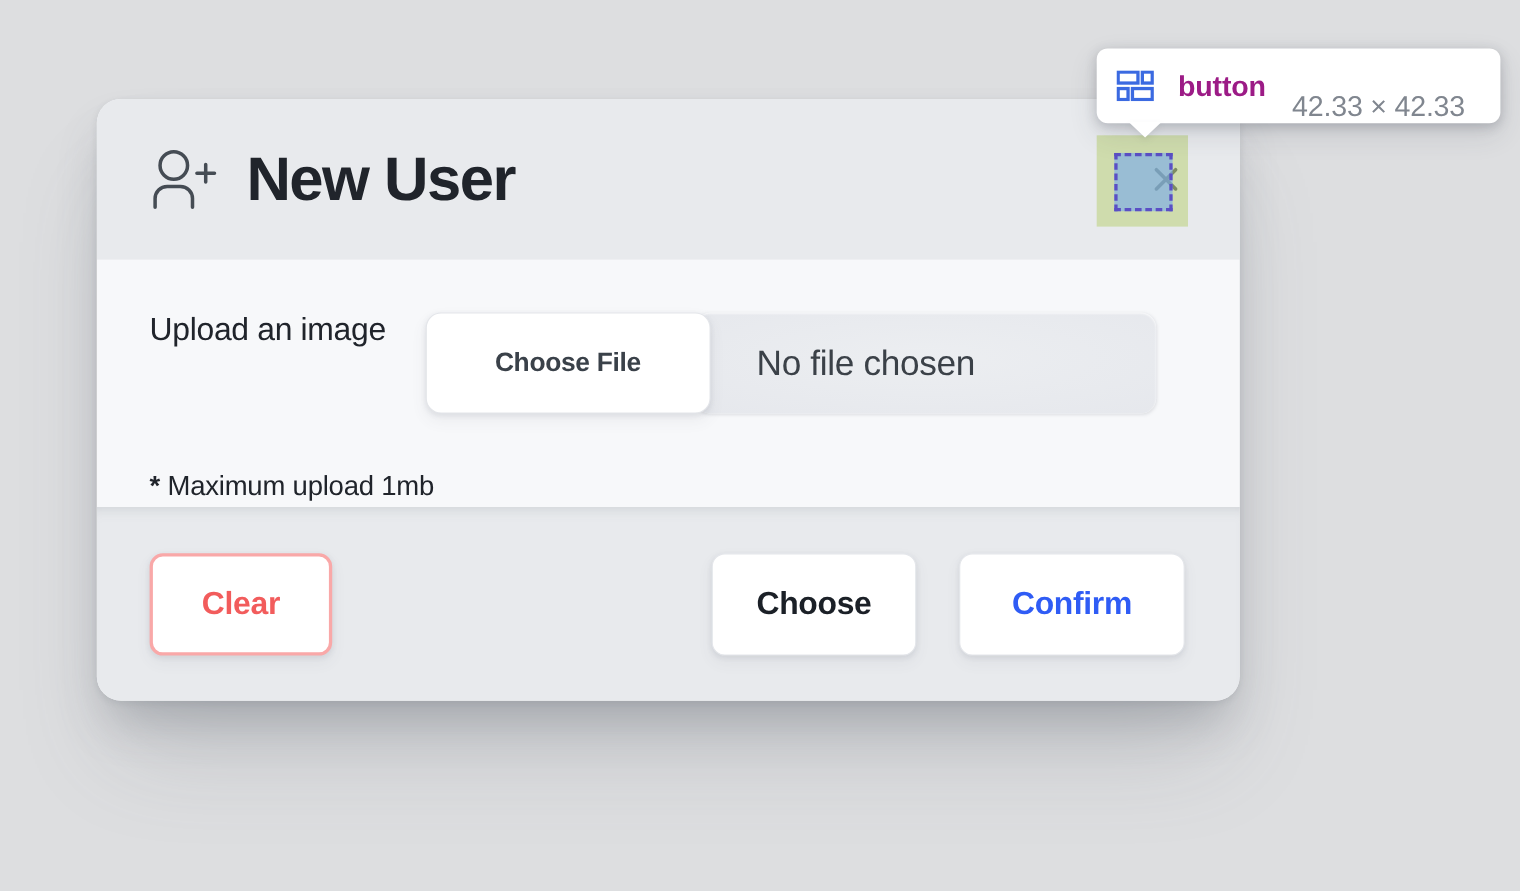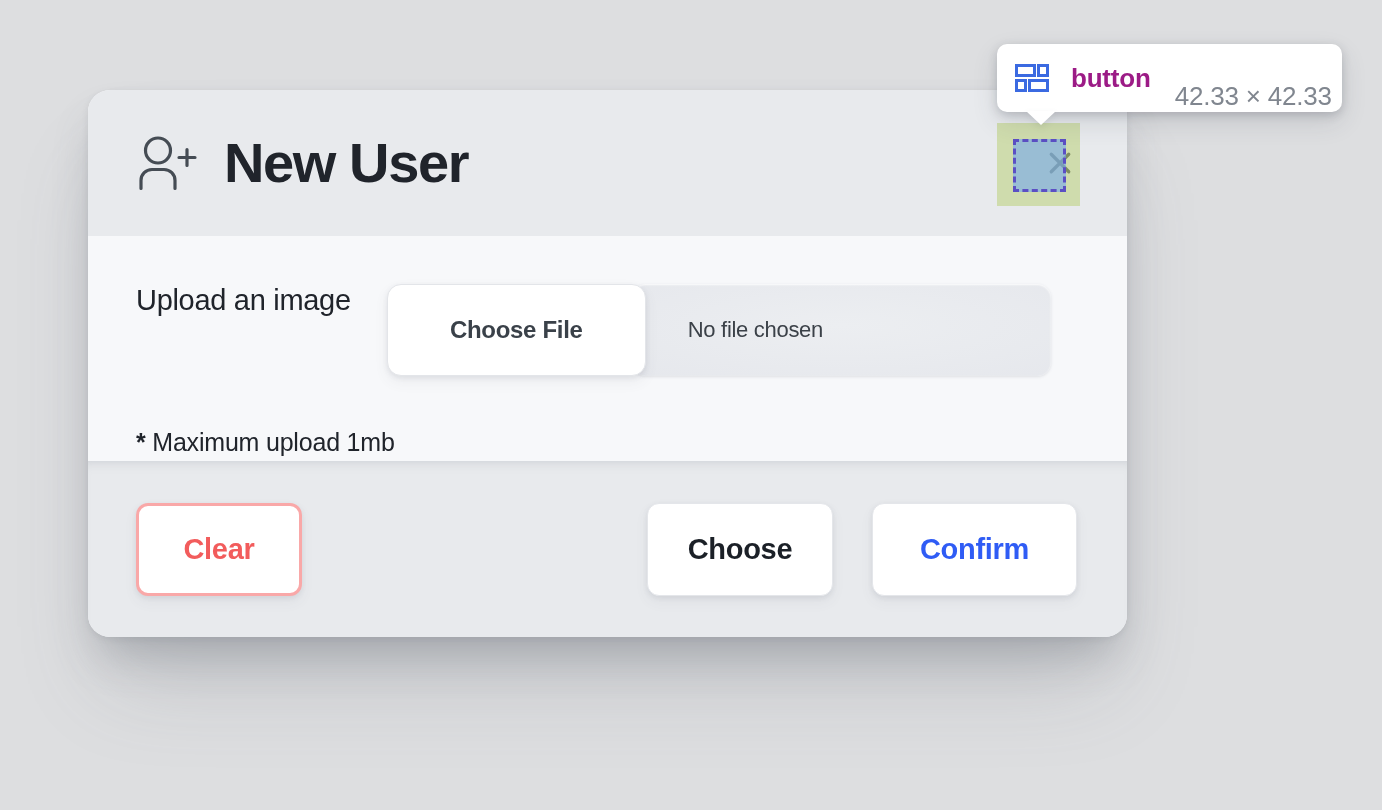--- a/index.html
+++ b/index.html
@@ -147,21 +147,21 @@
     box-shadow: 0 2px 5px rgba(80, 90, 105, 0.10), 0 6px 14px rgba(80, 90, 105, 0.07);
   }
 
   .file-name-field {
     flex: 1 1 auto;
     margin-left: -14px;
     padding-left: 56px;
     display: flex;
     align-items: center;
     border-radius: 14px;
-    font-size: 22px;
+    font-size: 32px;
     color: #3b4148;
     letter-spacing: -0.3px;
     background:
       radial-gradient(120% 120% at 50% 45%, #eceef1 0%, #e5e7ec 70%, #dfe2e7 100%);
     box-shadow: inset 0 1px 2px rgba(255,255,255,0.9), 0 1px 3px rgba(110,118,130,0.18);
     z-index: 1;
   }
 
   .upload-note {
     margin-top: 52px;
@@ -221,21 +221,21 @@
   
   .inspector-tooltip {
     position: absolute;
     left: 997px;
     top: 44px;
     height: 68px;
     background: #ffffff;
     border-radius: 10px;
     display: flex;
     align-items: center;
-    padding: 0 10px 0 18px;
+    padding: 0 32px 0 18px;
     box-shadow: 0 3px 10px rgba(60, 66, 78, 0.22), 0 10px 26px rgba(60, 66, 78, 0.14);
     z-index: 50;
   }
   .inspector-tooltip::after {
     content: "";
     position: absolute;
     left: 29px;
     bottom: -13px;
     width: 0;
     height: 0;

